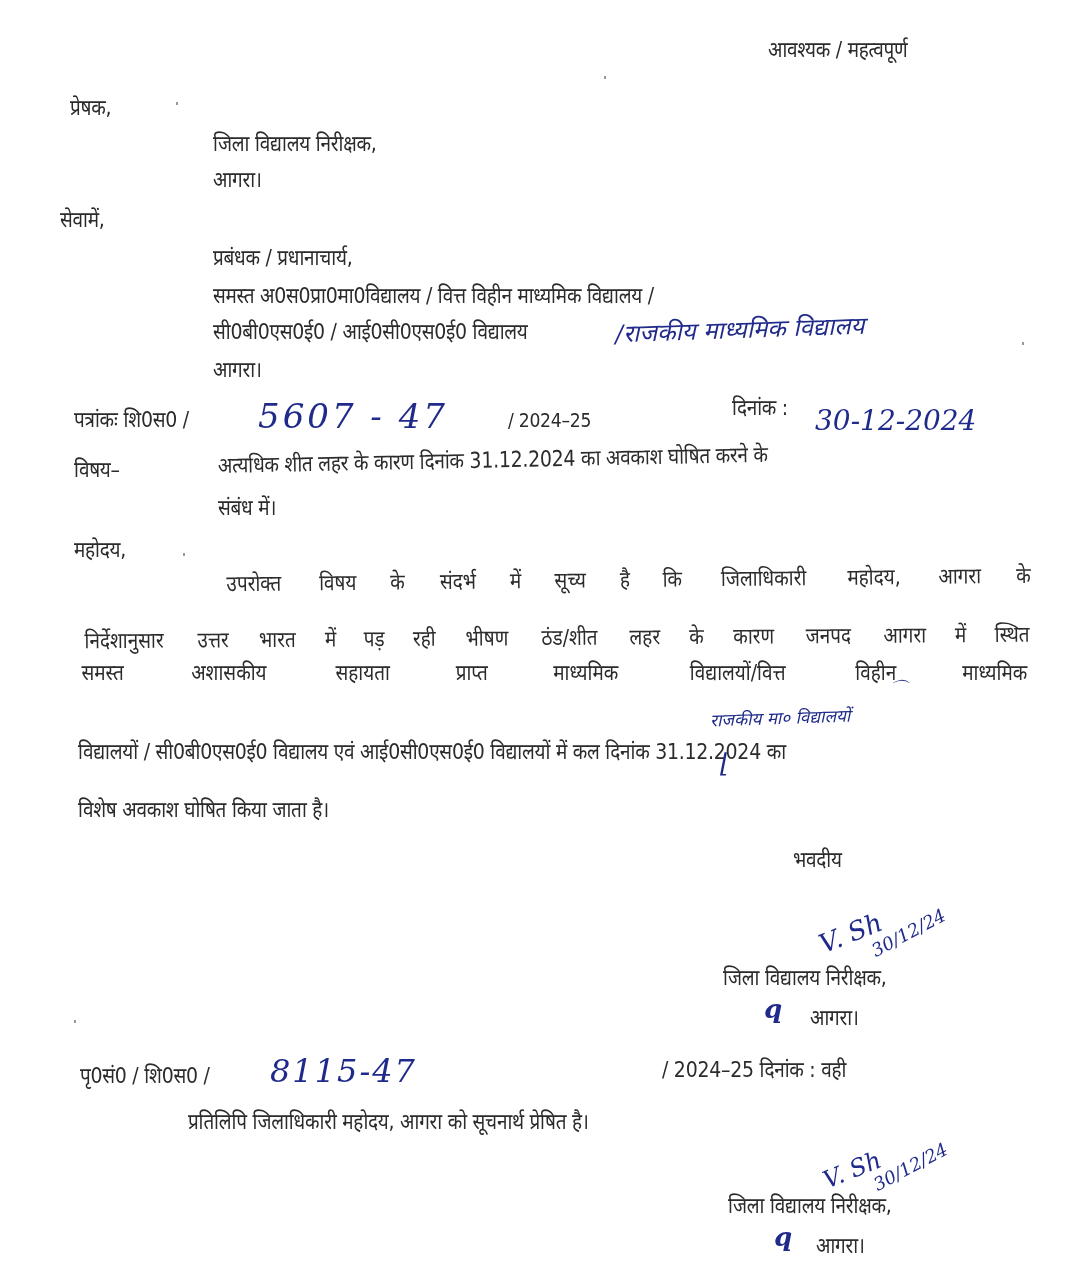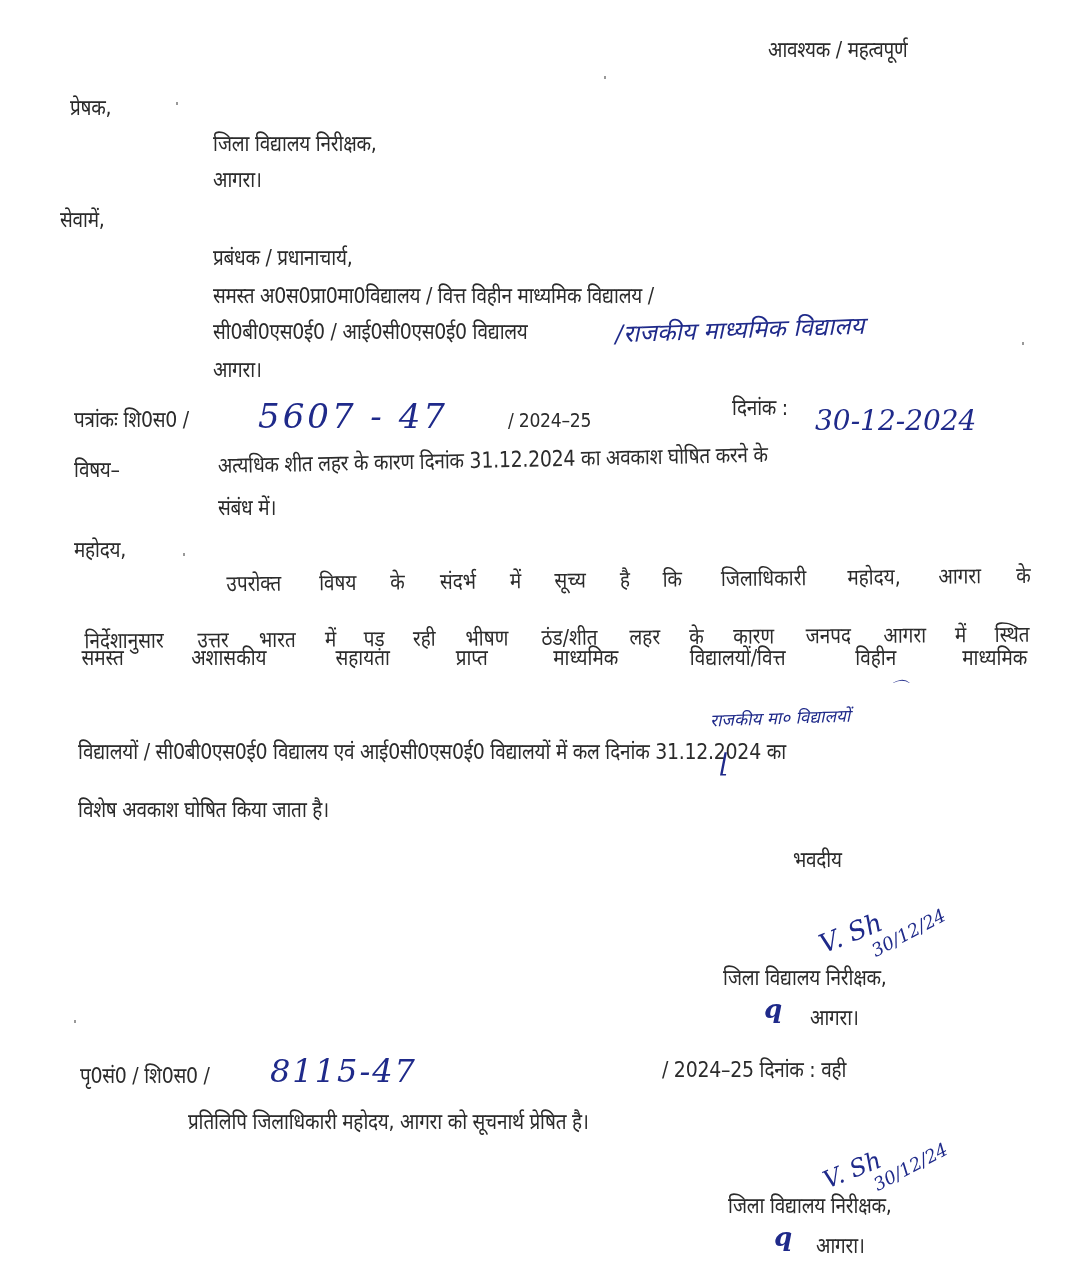--- a/index.html
+++ b/index.html
@@ -65,21 +65,21 @@
     <span>भीषण</span>
     <span>ठंड/शीत</span>
     <span>लहर</span>
     <span>के</span>
     <span>कारण</span>
     <span>जनपद</span>
     <span>आगरा</span>
     <span>में</span>
     <span>स्थित</span>
 </div>
-<div class="just" style="top:644px;width:955px;">
+<div class="just" style="top:659px;width:955px;">
   <span>समस्त</span>
     <span>अशासकीय</span>
     <span>सहायता</span>
     <span>प्राप्त</span>
     <span>माध्यमिक</span>
     <span>विद्यालयों/वित्त</span>
     <span>विहीन</span>
     <span>माध्यमिक</span>
 </div>
 <div class="hw" style="left:710px;top:706px;font-size:17px;transform:rotate(-2deg);">राजकीय मा० विद्यालयों</div>

